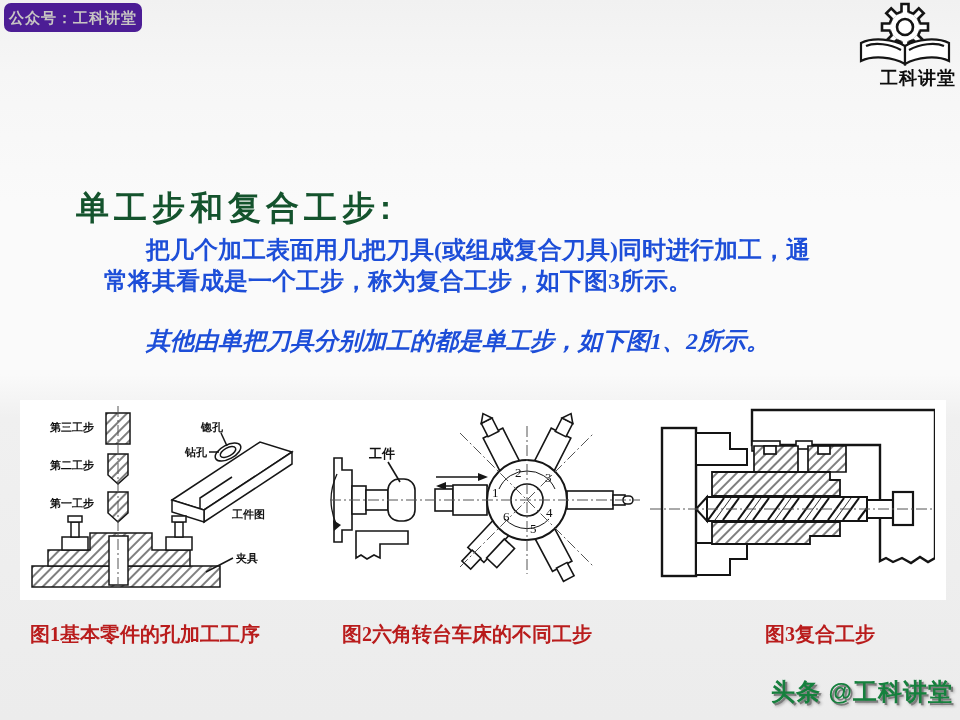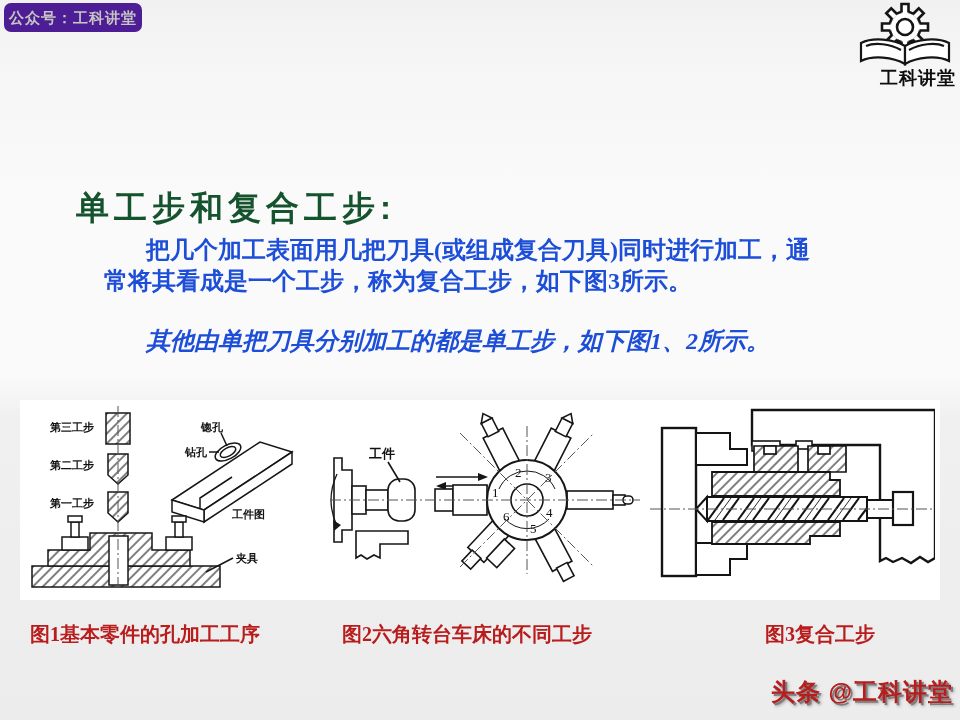--- a/index.html
+++ b/index.html
@@ -24,32 +24,33 @@
   .para{
     position:absolute;left:104px;width:722px;
     color:#1d4ed8;font:bold 24px/31px "Liberation Serif",serif;
     text-indent:42px;margin:0;
   }
   .para1{top:235px;}
   .para2{top:326px;font-style:italic;}
   .figband{
     position:absolute;left:20px;top:400px;width:920px;height:200px;
     background:#ffffff;
+    padding-left:6px;
   }
   .fig{position:absolute;top:0;}
   .caption{
     position:absolute;top:621px;
     color:#b91c1c;font:bold 20px "Liberation Serif",serif;white-space:nowrap;
   }
   .cap1{left:30px;}
   .cap2{left:342px;}
   .cap3{left:765px;}
   .watermark{
     position:absolute;right:7px;top:676px;
-    color:#b91c1c;font:bold 24px "Liberation Sans",sans-serif;letter-spacing:1px;
+    color:#15803d;font:bold 24px "Liberation Sans",sans-serif;letter-spacing:1px;
     text-shadow:2px 2px 0 #7d7d7d, 3px 3px 3px rgba(70,70,70,.45);
     white-space:nowrap;
   }
   .dlabel{font:bold 11px "Liberation Serif",serif;fill:#111;}
   .dnum{font:13px "Liberation Serif",serif;fill:#111;}
   .dlabel2{font:bold 13px "Liberation Serif",serif;fill:#111;}
 </style>
 </head>
 <body>
 

